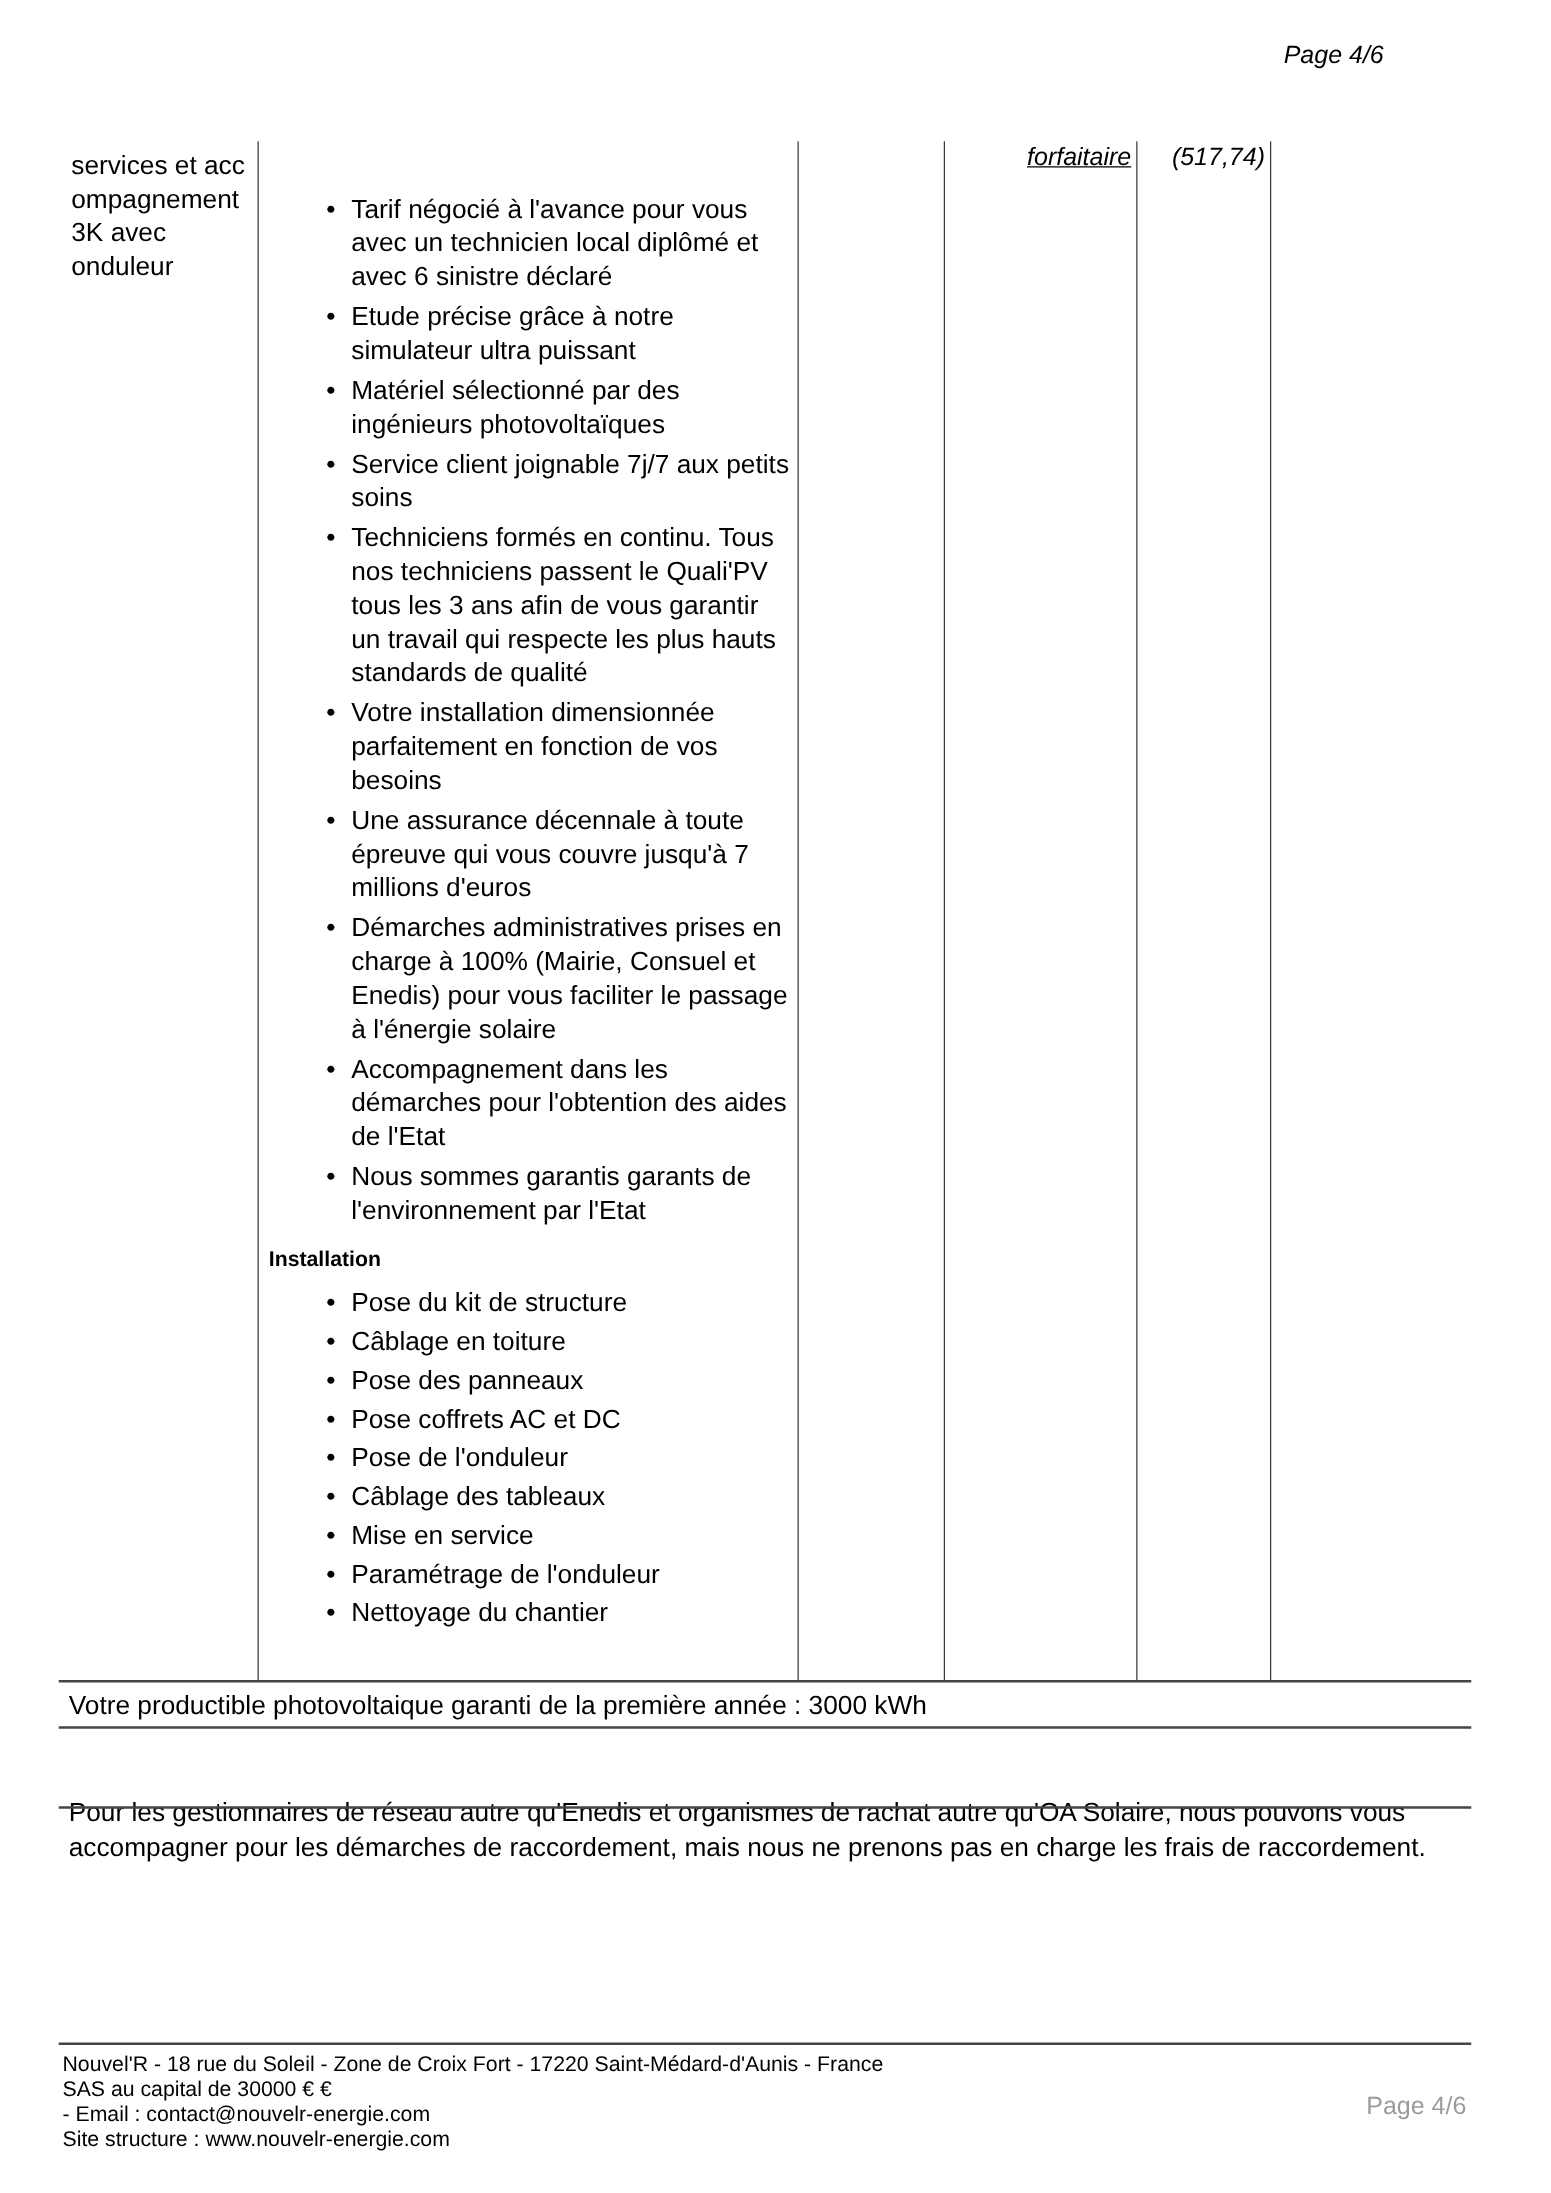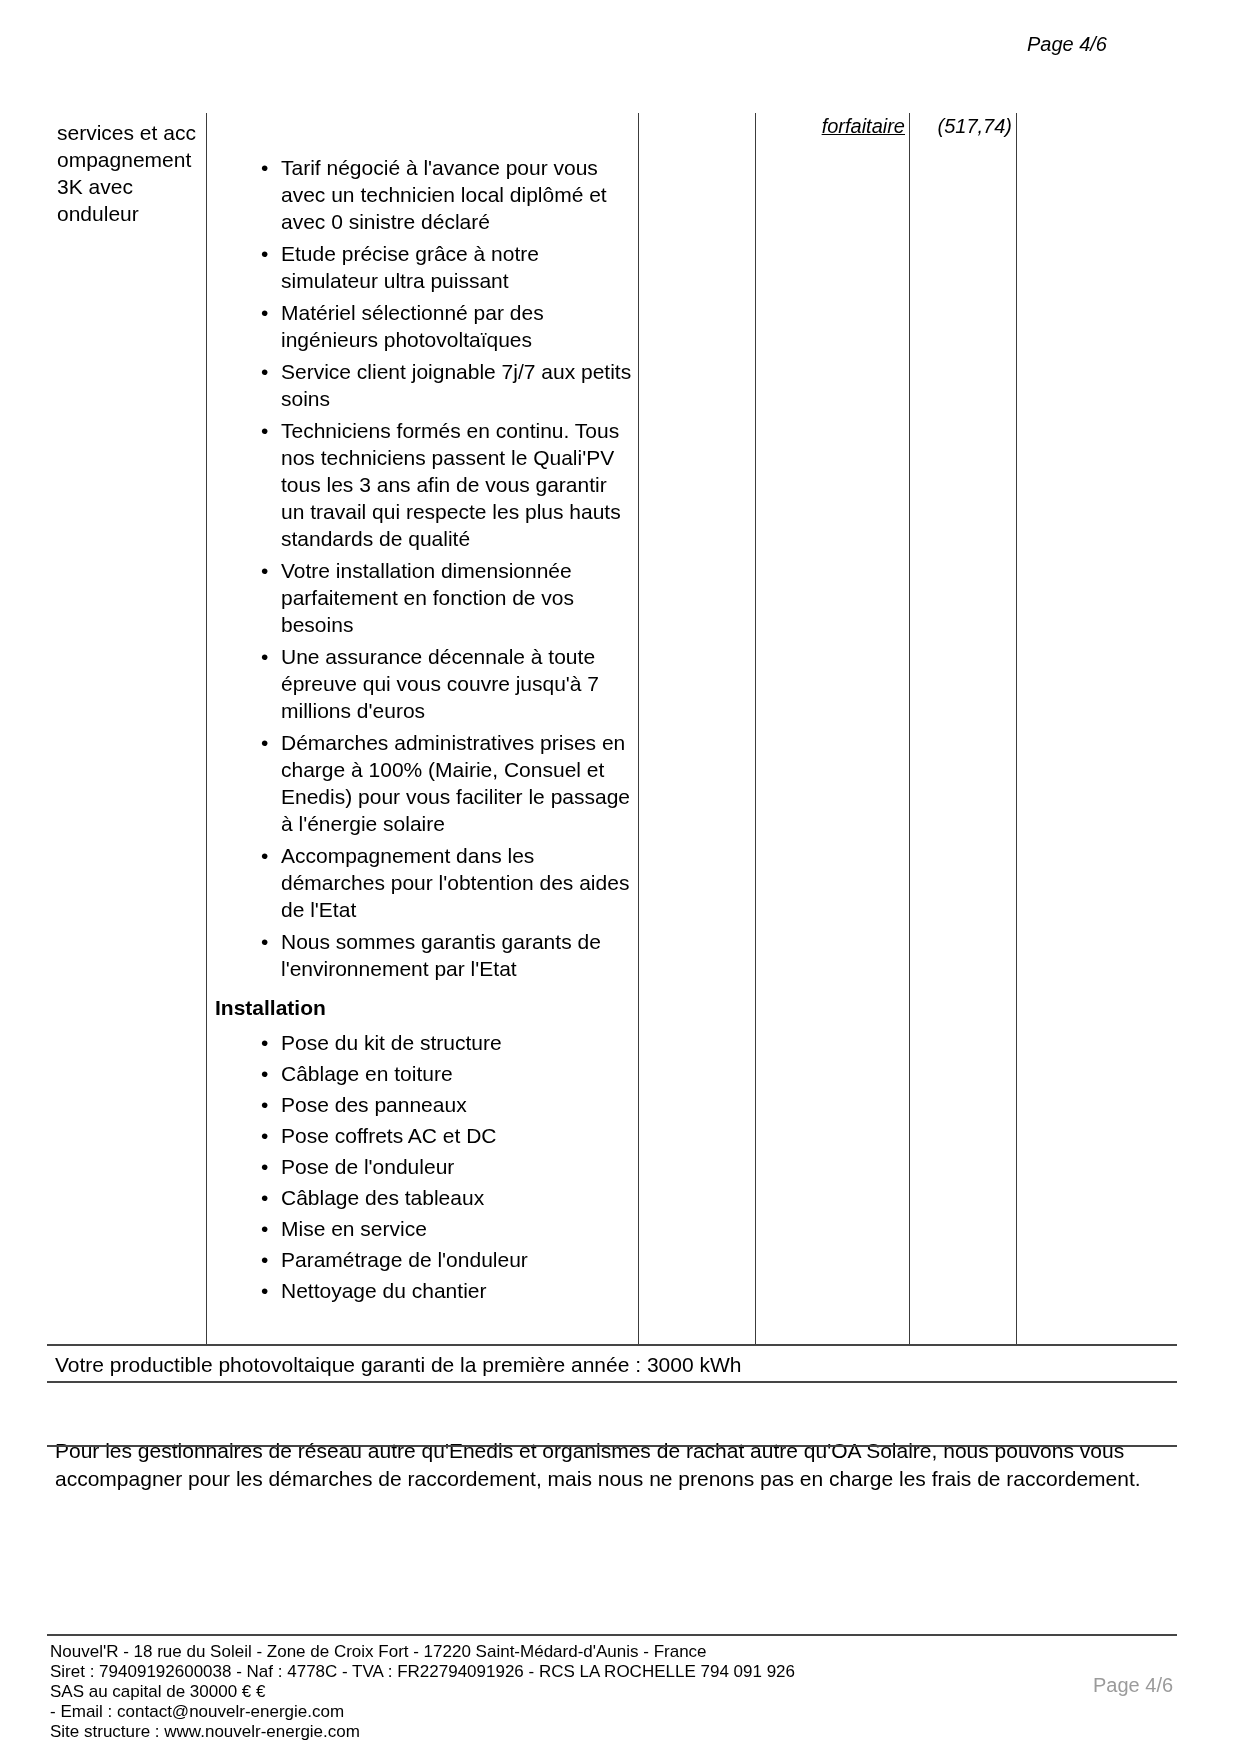--- a/index.html
+++ b/index.html
@@ -47,21 +47,21 @@
     width:354px;
   }
   ul.bullets li::before{
     content:"\2022";
     position:absolute;
     left:-20px;
     top:0;
   }
   .inst-title{
     font-weight:700;
-    font-size:21px;
+    font-size:17px;
     line-height:27px;
     margin:12px 0 8px 8px;
   }
   ul.inst li{margin-bottom:4px;}
 
   
   .rule{
     position:absolute;
     left:47px;
     width:1130px;
@@ -118,21 +118,21 @@
     <div class="col c-label">
       <div>
           <div>services et acc</div>
           <div>ompagnement</div>
           <div>3K avec</div>
           <div>onduleur</div>
         </div>
     </div>
     <div class="col c-desc">
       <ul class="bullets feats">
-          <li>Tarif négocié à l'avance pour vous avec un technicien local diplômé et avec 0 sinistre déclaré</li>
+          <li>Tarif négocié à l'avance pour vous avec un technicien local diplômé et avec 6 sinistre déclaré</li>
           <li>Etude précise grâce à notre simulateur ultra puissant</li>
           <li>Matériel sélectionné par des ingénieurs photovoltaïques</li>
           <li>Service client joignable 7j/7 aux petits soins</li>
           <li>Techniciens formés en continu. Tous nos techniciens passent le Quali'PV tous les 3 ans afin de vous garantir un travail qui respecte les plus hauts standards de qualité</li>
           <li>Votre installation dimensionnée parfaitement en fonction de vos besoins</li>
           <li>Une assurance décennale à toute épreuve qui vous couvre jusqu'à 7 millions d'euros</li>
           <li>Démarches administratives prises en charge à 100% (Mairie, Consuel et Enedis) pour vous faciliter le passage à l'énergie solaire</li>
           <li>Accompagnement dans les démarches pour l'obtention des aides de l'Etat</li>
           <li>Nous sommes garantis garants de l'environnement par l'Etat</li>
         </ul>
@@ -163,20 +163,19 @@
   <div class="rule r2"></div>
   <div class="note2">
       <div>Pour les gestionnaires de réseau autre qu'Enedis et organismes de rachat autre qu'OA Solaire, nous pouvons vous</div>
       <div>accompagner pour les démarches de raccordement, mais nous ne prenons pas en charge les frais de raccordement.</div>
     </div>
   <div class="rule r3"></div>
 
   <div class="rule rf"></div>
   <div class="footer">
       <div>Nouvel'R - 18 rue du Soleil - Zone de Croix Fort - 17220 Saint-Médard-d'Aunis - France</div>
-      <div>Siret : 79409192600038 - Naf : 4778C - TVA : FR22794091926 - RCS LA ROCHELLE 794 091 926</div>
       <div>SAS au capital de 30000 € €</div>
       <div>- Email : contact@nouvelr-energie.com</div>
       <div>Site structure : www.nouvelr-energie.com</div>
     </div>
   <div class="pagenum-bottom">Page 4/6</div>
 
 </div>
 
 </body></html>

